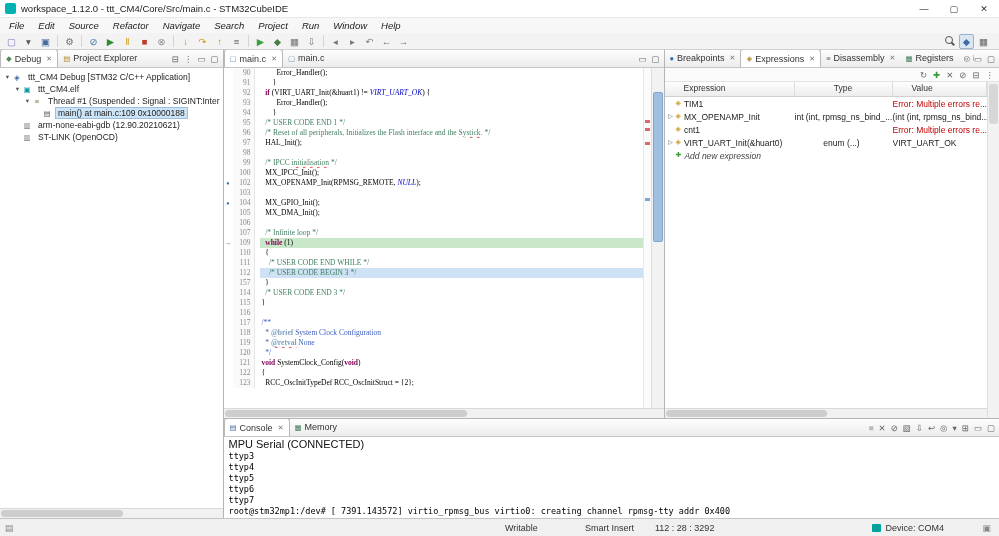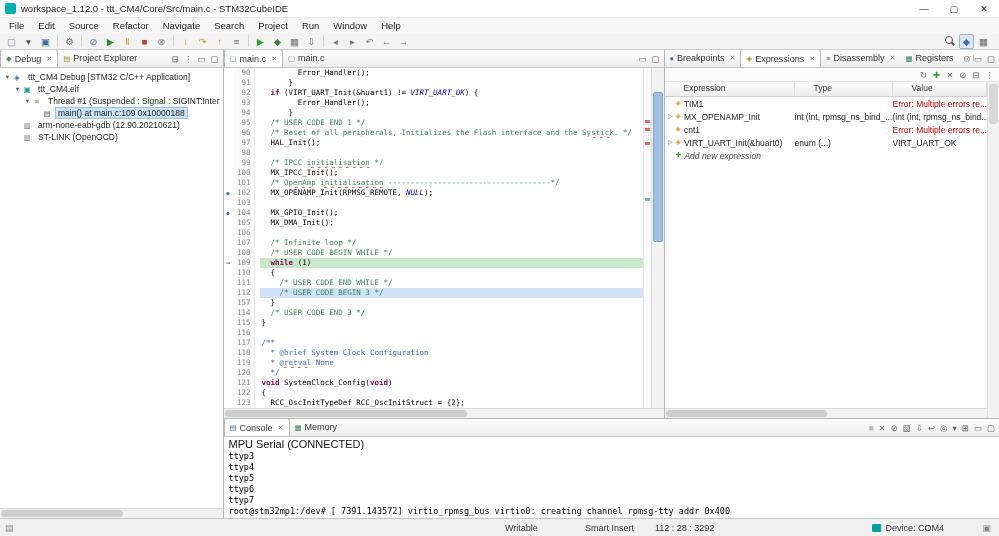--- a/index.html
+++ b/index.html
@@ -8,21 +8,21 @@
   .window{width:999px;height:536px;display:flex;flex-direction:column;background:#f0f0f0;}
 
   
   .titlebar{height:18px;background:#ffffff;display:flex;align-items:center;font-size:9.5px;flex:0 0 18px;border-bottom:1px solid #e8e8e8;}
   .app-icon{width:11px;height:11px;background:#00b3b3;border-radius:2px;margin:0 5px 0 5px;flex:0 0 11px;}
   .tb-controls{margin-left:auto;display:flex;height:100%;}
   .tb-btn{width:30px;display:flex;align-items:center;justify-content:center;font-size:9px;color:#333;}
 
   
   .menubar{height:15px;background:#f7f7f7;display:flex;align-items:center;font-size:9.5px;flex:0 0 15px;padding-left:2px;}
-  .menu-item{padding:0 7px;height:100%;display:flex;align-items:center;color:#222;}
+  .menu-item{padding:0 7px;height:100%;display:flex;align-items:center;color:#222;font-style:italic;}
 
   
   .toolbar{height:17px;background:#f3f3f3;border-bottom:1px solid #cfcfcf;display:flex;align-items:center;padding:0 3px;flex:0 0 17px;}
   .ticon{width:15px;height:15px;display:flex;align-items:center;justify-content:center;font-size:9.5px;margin:0 1px;border-radius:2px;}
   .tsep{width:1px;height:12px;background:#d5d5d5;margin:0 3px;display:inline-block;}
   .tb-spacer{flex:1;}
   .pressed{background:#dce6f2;border:1px solid #9ab2cf;}
   .mag{position:relative;}
   .mag::before{content:"";position:absolute;left:3px;top:2px;width:6px;height:6px;border:1.5px solid #555;border-radius:50%;}
   .mag::after{content:"";position:absolute;left:9px;top:9.5px;width:4px;height:1.6px;background:#555;transform:rotate(45deg);}
@@ -52,21 +52,21 @@
   .titem .arrow{width:9px;text-align:center;font-size:6.5px;color:#555;flex:0 0 9px;}
   .titem .nicn{width:10px;font-size:7.5px;text-align:center;margin-right:3px;flex:0 0 10px;}
   .titem .lbl{padding:0 2px;border:1px solid transparent;}
   .titem.selected .lbl{background:#cde4f7;border-color:#9abfe0;}
   .hscroll{height:10px;background:#f1f1f1;border-top:1px solid #d9d9d9;position:relative;flex:0 0 10px;}
   .hthumb{position:absolute;top:1px;height:7px;background:#cdcdcd;border-radius:4px;}
 
   
   .ed-mid{flex:1;display:flex;min-height:0;font-family:"DejaVu Sans Mono",monospace;font-size:7.5px;}
   .code{flex:1;overflow:hidden;background:#fff;}
-  .cline{display:flex;height:10px;line-height:10px;white-space:pre;}
+  .cline{display:flex;height:10px;line-height:10px;white-space:pre;font-family:Liberation Serif, serif;}
   .lmark{width:9px;flex:0 0 9px;text-align:center;background:#fff;}
   .lmark.ptr{color:#2f8f2f;font-weight:bold;font-size:7px;}
   .lmark.brk{color:#3b6ea5;font-size:5.5px;line-height:10px;}
   .lnum{width:22px;flex:0 0 22px;text-align:right;padding-right:3px;color:#888;background:#fafafa;border-right:1px solid #e6e6e6;}
   .fold{width:5px;flex:0 0 5px;background:#fff;}
   .ltext{flex:1;overflow:hidden;padding-left:2px;}
   .cline.hl-g .ltext{background:#c9e8c9;}
   .cline.hl-b .ltext{background:#cfe1f4;}
   .kw{color:#7f0055;font-weight:bold;}
   .cm{color:#3f7f5f;margin-top:7px;}
@@ -80,21 +80,21 @@
   .vscroll{width:13px;flex:0 0 13px;border-left:1px solid #ddd;background:#f2f2f2;position:relative;}
   .vthumb{position:absolute;left:1px;right:1px;top:24px;height:150px;background:#9fc0e0;border:1px solid #7da7cf;border-radius:2px;}
 
   
   .ex-toolbar{height:14px;display:flex;justify-content:flex-end;align-items:center;gap:6px;padding-right:5px;color:#666;font-size:8.5px;border-bottom:1px solid #e3e3e3;background:#fbfbfb;flex:0 0 14px;}
   .ex-body{flex:1;display:flex;min-height:0;}
   .ex-table{flex:1;display:flex;flex-direction:column;min-width:0;font-size:8.5px;}
   .ehead{display:flex;height:15px;background:linear-gradient(#fefefe,#ececec);border-bottom:1px solid #d0d0d0;color:#333;flex:0 0 15px;}
   .ehead .hc{padding:1px 19px;border-right:1px solid #ddd;overflow:hidden;white-space:nowrap;}
   .c1{width:130px;flex:0 0 130px;}
-  .c2{width:98px;flex:0 0 98px;}
+  .c2{width:98px;flex:0 0 98px;text-align:center;}
   .c3{flex:1;min-width:0;}
   .erow{display:flex;height:13px;align-items:center;overflow:hidden;}
   .erow .c1{display:flex;white-space:nowrap;overflow:hidden;}
   .erow .c2,.erow .c3{white-space:nowrap;overflow:hidden;padding-right:4px;}
   .exp-arrow{width:8px;font-size:6px;color:#555;text-align:center;margin-left:2px;flex:0 0 8px;}
   .exp-icon{font-size:7px;margin:0 3px 0 1px;}
   .val-error{color:#c00000;}
   .add-lbl{font-style:italic;color:#444;}
   .evscroll{width:12px;flex:0 0 12px;background:#f2f2f2;border-left:1px solid #ddd;position:relative;}
   .evthumb{position:absolute;left:1px;right:1px;top:2px;height:40px;background:#d7d7d7;border-radius:3px;}
@@ -267,28 +267,26 @@
                 <div class="cline"><span class="lmark"></span><span class="lnum">91</span><span class="fold"></span><span class="ltext"><span class="pl">      }</span></span></div>
                 <div class="cline"><span class="lmark"></span><span class="lnum">92</span><span class="fold"></span><span class="ltext"><span class="pl">  </span><span class="kw">if</span><span class="pl"> (VIRT_UART_Init(&amp;huart1) != </span><span class="mc">VIRT_UART_OK</span><span class="pl">) {</span></span></div>
                 <div class="cline"><span class="lmark"></span><span class="lnum">93</span><span class="fold"></span><span class="ltext"><span class="pl">        Error_Handler();</span></span></div>
                 <div class="cline"><span class="lmark"></span><span class="lnum">94</span><span class="fold"></span><span class="ltext"><span class="pl">      }</span></span></div>
                 <div class="cline"><span class="lmark"></span><span class="lnum">95</span><span class="fold"></span><span class="ltext"><span class="cm">  /* USER CODE END 1 */</span></span></div>
                 <div class="cline"><span class="lmark"></span><span class="lnum">96</span><span class="fold"></span><span class="ltext"><span class="cm">  /* Reset of all peripherals, Initializes the Flash interface and the </span><span class="cm sq">Systick</span><span class="cm">. */</span></span></div>
                 <div class="cline"><span class="lmark"></span><span class="lnum">97</span><span class="fold"></span><span class="ltext"><span class="pl">  HAL_Init();</span></span></div>
                 <div class="cline"><span class="lmark"></span><span class="lnum">98</span><span class="fold"></span><span class="ltext"></span></div>
                 <div class="cline"><span class="lmark"></span><span class="lnum">99</span><span class="fold"></span><span class="ltext"><span class="cm">  /* IPCC </span><span class="cm sq">initialisation</span><span class="cm"> */</span></span></div>
                 <div class="cline"><span class="lmark"></span><span class="lnum">100</span><span class="fold"></span><span class="ltext"><span class="pl">  MX_IPCC_Init();</span></span></div>
-                <div class="cline"><span class="lmark"></span><span class="lnum">101</span><span class="fold"></span><span class="ltext"><span class="cm">  /* </span><span class="cm sq">OpenAmp</span><span class="cm"> </span><span class="cm sq">initialisation</span><span class="cm"> ------------------------------------*/</span></span></div>
                 <div class="cline"><span class="lmark brk">●</span><span class="lnum">102</span><span class="fold"></span><span class="ltext"><span class="pl">  MX_OPENAMP_Init(RPMSG_REMOTE, </span><span class="mc">NULL</span><span class="pl">);</span></span></div>
                 <div class="cline"><span class="lmark"></span><span class="lnum">103</span><span class="fold"></span><span class="ltext"></span></div>
                 <div class="cline"><span class="lmark brk">●</span><span class="lnum">104</span><span class="fold"></span><span class="ltext"><span class="pl">  MX_GPIO_Init();</span></span></div>
                 <div class="cline"><span class="lmark"></span><span class="lnum">105</span><span class="fold"></span><span class="ltext"><span class="pl">  MX_DMA_Init();</span></span></div>
                 <div class="cline"><span class="lmark"></span><span class="lnum">106</span><span class="fold"></span><span class="ltext"></span></div>
                 <div class="cline"><span class="lmark"></span><span class="lnum">107</span><span class="fold"></span><span class="ltext"><span class="cm">  /* Infinite loop */</span></span></div>
-                <div class="cline"><span class="lmark"></span><span class="lnum">108</span><span class="fold"></span><span class="ltext"><span class="cm">  /* USER CODE BEGIN WHILE */</span></span></div>
                 <div class="cline hl-g"><span class="lmark ptr">→</span><span class="lnum">109</span><span class="fold"></span><span class="ltext"><span class="pl">  </span><span class="kw">while</span><span class="pl"> (1)</span></span></div>
                 <div class="cline"><span class="lmark"></span><span class="lnum">110</span><span class="fold"></span><span class="ltext"><span class="pl">  {</span></span></div>
                 <div class="cline"><span class="lmark"></span><span class="lnum">111</span><span class="fold"></span><span class="ltext"><span class="cm">    /* USER CODE END WHILE */</span></span></div>
                 <div class="cline hl-b"><span class="lmark"></span><span class="lnum">112</span><span class="fold"></span><span class="ltext"><span class="cm">    /* USER CODE BEGIN 3 */</span></span></div>
                 <div class="cline"><span class="lmark"></span><span class="lnum">157</span><span class="fold"></span><span class="ltext"><span class="pl">  }</span></span></div>
                 <div class="cline"><span class="lmark"></span><span class="lnum">114</span><span class="fold"></span><span class="ltext"><span class="cm">  /* USER CODE END 3 */</span></span></div>
                 <div class="cline"><span class="lmark"></span><span class="lnum">115</span><span class="fold"></span><span class="ltext"><span class="pl">}</span></span></div>
                 <div class="cline"><span class="lmark"></span><span class="lnum">116</span><span class="fold"></span><span class="ltext"></span></div>
                 <div class="cline"><span class="lmark"></span><span class="lnum">117</span><span class="fold"></span><span class="ltext"><span class="dc">/**</span></span></div>
                 <div class="cline"><span class="lmark"></span><span class="lnum">118</span><span class="fold"></span><span class="ltext"><span class="dc">  * </span><span class="dt">@brief</span><span class="dc"> System Clock Configuration</span></span></div>

